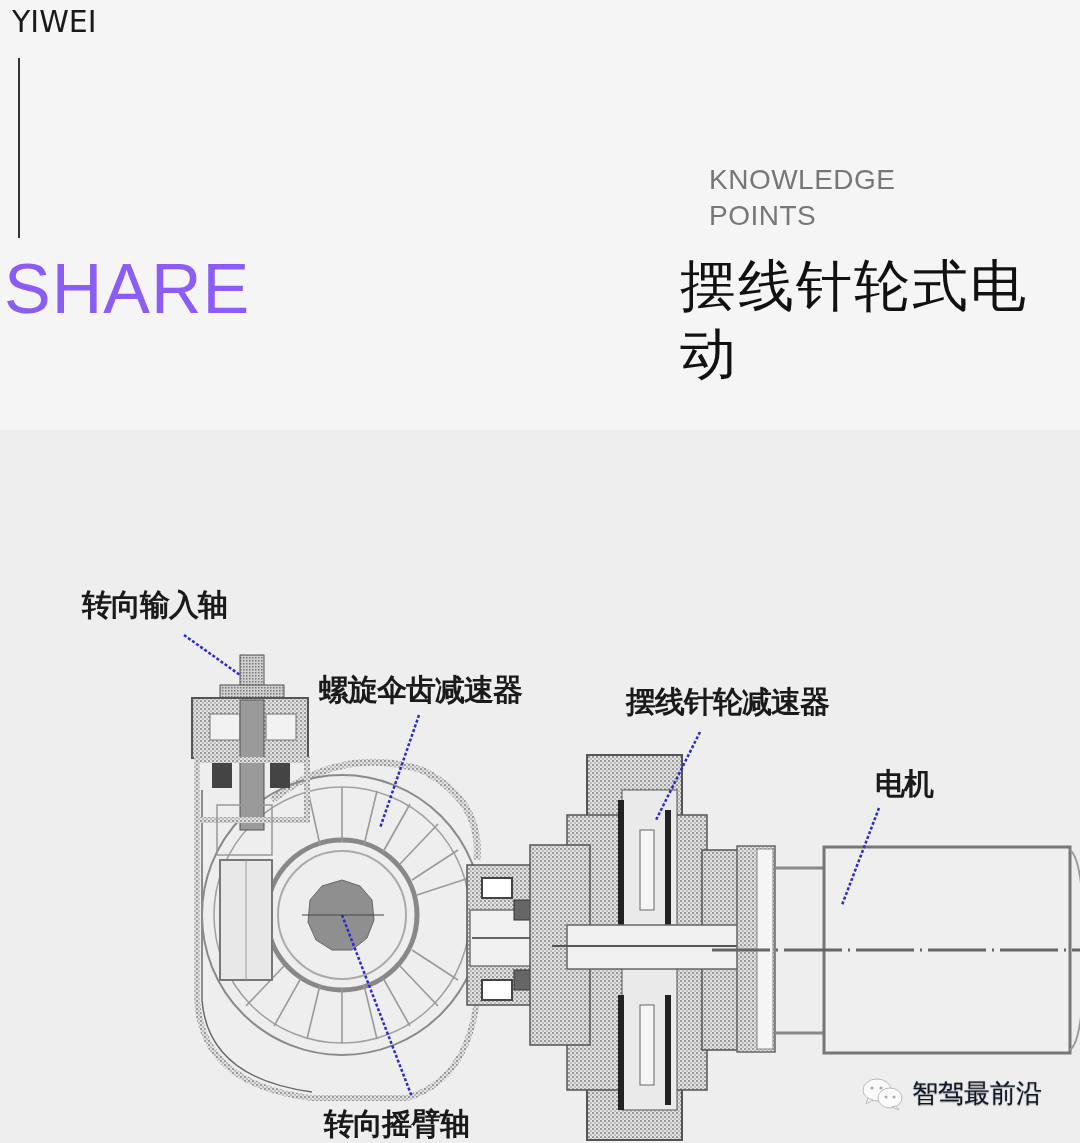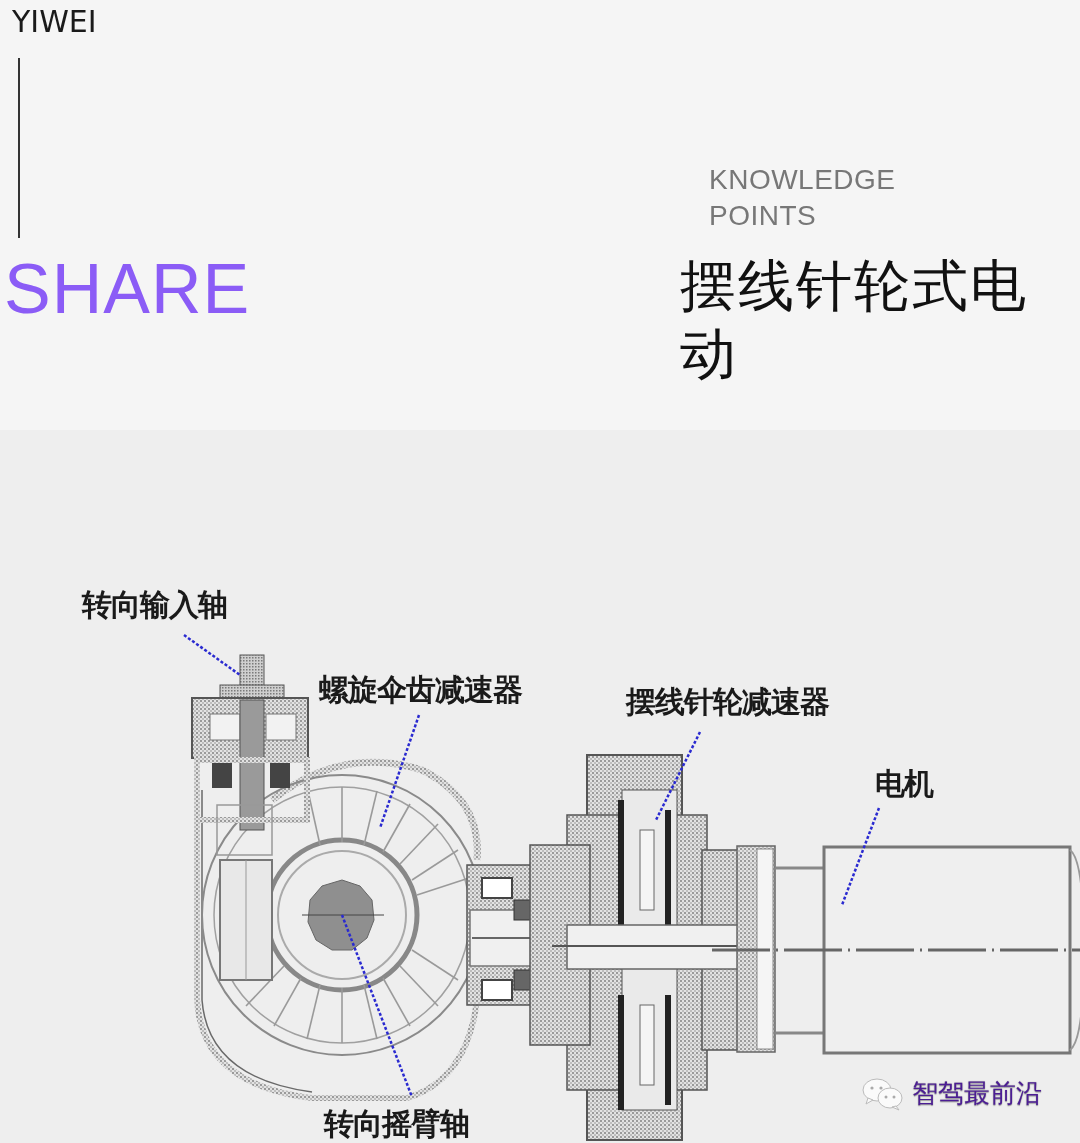--- a/index.html
+++ b/index.html
@@ -6,21 +6,21 @@
   body { width:1080px; height:1143px; position:relative; overflow:hidden; background:#eeeeee; font-family:"DejaVu Sans", sans-serif; }
   .header { position:absolute; left:0; top:0; width:1080px; height:430px; background:#f5f5f5; }
   .brand { position:absolute; left:12px; top:4px; font-family:"DejaVu Sans", sans-serif; font-size:30px; letter-spacing:0px; color:#1a1a1a; font-weight:400; }
   .vline { position:absolute; left:18px; top:58px; width:2px; height:180px; background:#333; }
   .share { position:absolute; left:4px; top:254px; font-family:"Liberation Sans", sans-serif; font-size:70px; color:#8b5cf6; letter-spacing:1px; font-weight:400; line-height:1; }
   .kp { position:absolute; left:681px; top:162px; font-family:"Liberation Sans", sans-serif; font-size:28px; color:#777; line-height:36px; letter-spacing:0.5px;margin-left:28px; }
   .title { position:absolute; left:680px; top:252px; font-family:"DejaVu Sans", sans-serif; font-size:56px; color:#111; line-height:68px; font-weight:400; letter-spacing:2px; }
   .diagram { position:absolute; left:12px; top:430px; width:856px; height:713px; }
   .label { position:absolute; font-family:"DejaVu Sans", sans-serif; font-size:30px; color:#1a1a1a; font-weight:bold; letter-spacing:-1px; white-space:nowrap; }
   .wm { position:absolute; left:862px; top:1076px; display:flex; align-items:center; gap:8px; }
-  .wm-text { font-family:"DejaVu Sans", sans-serif; font-size:26px; color:#4c1d95; text-shadow:0 1px 1px #999, 0 0 1px #888; }
+  .wm-text { font-family:"DejaVu Sans", sans-serif; font-size:26px; color:#0f172a; text-shadow:0 1px 1px #999, 0 0 1px #888; }
 </style>
 </head>
 <body>
 
 <div class="header">
   <div class="brand">YIWEI</div>
   <div class="vline"></div>
   <div class="share">SHARE</div>
   <div class="kp">
     <div>KNOWLEDGE</div>

